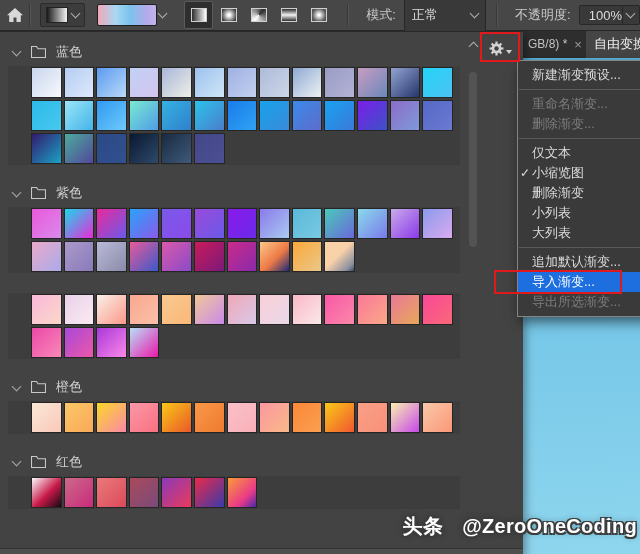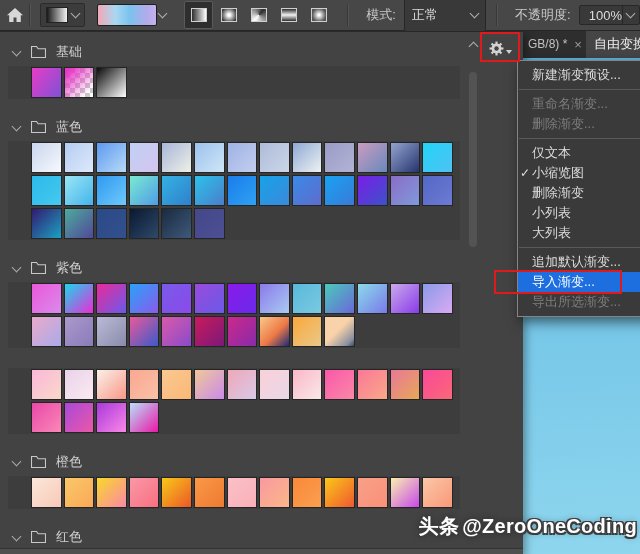--- a/index.html
+++ b/index.html
@@ -86,21 +86,21 @@
   .menu-sep{height:1px;background:#5a5a5a;margin:4px 1px;}
   
   .anno{position:absolute;border:2px solid var(--anno);z-index:50;pointer-events:none;}
   .anno-gear{left:480px;top:32px;width:36px;height:26px;}
   .anno-import{left:-24px;top:-2px;width:124px;height:20px;border:2px solid var(--anno);
                position:absolute;pointer-events:none;}
   .watermark{position:absolute;right:3px;top:513px;z-index:60;font-size:20px;font-weight:bold;color:#fff;
              letter-spacing:.3px;white-space:nowrap;
              text-shadow:-1.5px -1.5px 0 #3c3c3c,1.5px -1.5px 0 #3c3c3c,-1.5px 1.5px 0 #3c3c3c,
                          1.5px 1.5px 0 #3c3c3c,0 0 7px rgba(0,0,0,.45);}
-  .watermark .brand{font-weight:900;margin-right:3px;}
+  .watermark .brand{font-weight:900;margin-right:19px;}
 </style>
 </head>
 <body>
 
 <div id="root">
 
   <div class="options-bar">
     <div class="icon-btn">
       <svg width="18" height="16" viewBox="0 0 18 16">
         <path d="M9 1 L1 8.2 h2.2 V15 h4.3 v-4.6 h3 V15 h4.3 V8.2 H17 Z" fill="#d8d8d8"></path>
@@ -156,40 +156,20 @@
     </div>
     <div class="tab-divider"></div>
     <div class="tab2">
       <span>自由变换</span>
     </div>
   </div>
   <div class="canvas" id="canvas" style="background: linear-gradient(178deg, rgb(92, 182, 226), rgb(142, 214, 238));"></div>
 
   <div class="panel">
     <div id="groups">
-        <div class="group">
-          <div class="group-header">
-            <span class="gh-chev"></span>
-            <span class="gh-folder">
-              <svg width="15" height="12" viewBox="0 0 15 12">
-                <path d="M0.5 11.5 V0.5 h5 l1.6 2.2 h7.4 v8.8 Z" fill="none" stroke="#c8c8c8" stroke-width="1.1"></path>
-              </svg>
-            </span>
-            <span class="gh-label">基础</span>
-          </div>
-          <div class="rows">
-            <div class="row">
-              <div class="swatch" style="background: linear-gradient(125deg, rgb(233, 60, 198), rgb(126, 82, 214));"></div>
-              <div class="swatch checker">
-                <div class="overlay" style="background: linear-gradient(135deg, rgb(232, 56, 200) 10%, rgba(232, 56, 200, 0) 85%);"></div>
-              </div>
-              <div class="swatch" style="background: linear-gradient(135deg, rgb(10, 10, 10), rgb(255, 255, 255));"></div>
-            </div>
-          </div>
-        </div>
         <div class="group">
           <div class="group-header">
             <span class="gh-chev"></span>
             <span class="gh-folder">
               <svg width="15" height="12" viewBox="0 0 15 12">
                 <path d="M0.5 11.5 V0.5 h5 l1.6 2.2 h7.4 v8.8 Z" fill="none" stroke="#c8c8c8" stroke-width="1.1"></path>
               </svg>
             </span>
             <span class="gh-label">蓝色</span>
           </div>

